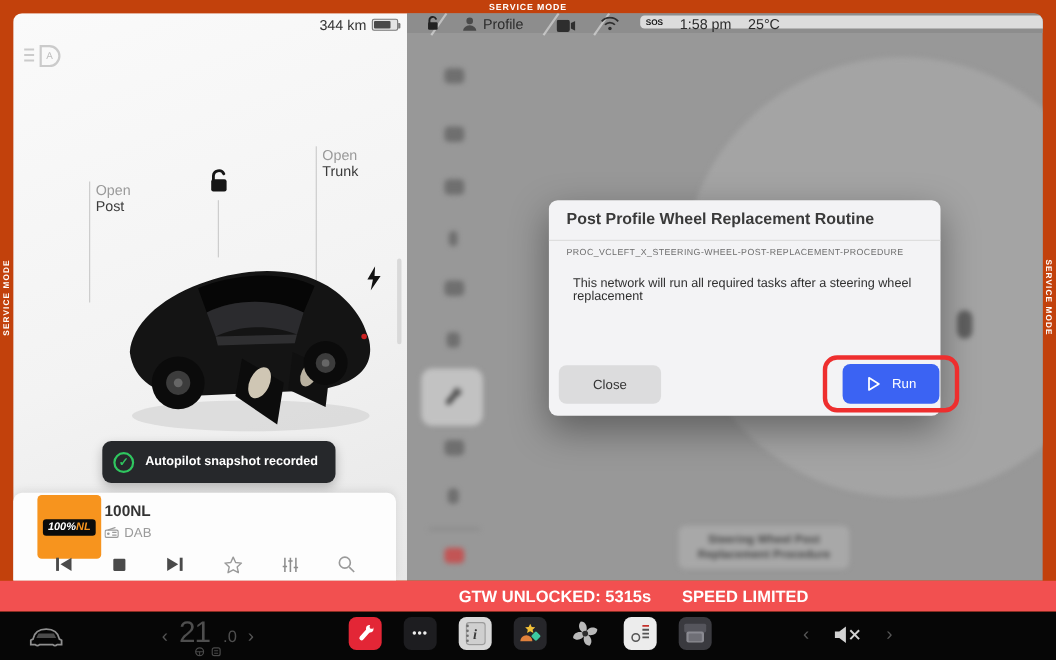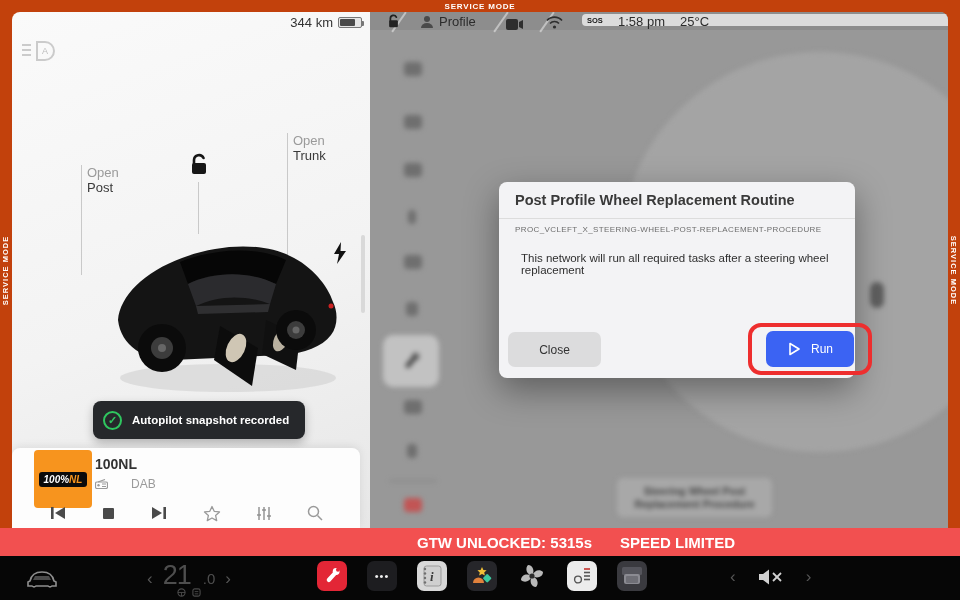--- a/index.html
+++ b/index.html
@@ -39,21 +39,21 @@
                   font-size:11px; display:flex; align-items:center; justify-content:center; font-weight:bold; }
   .toast .txt { color:#fff; font-size:11.5px; font-weight:bold; }
 
   
   .media { left:0; top:436px; width:348px; height:80px; background:#fdfdfd; border-radius:8px 8px 0 0;
            box-shadow:0 -2px 8px rgba(0,0,0,.08); }
   .art { left:2px; top:2px; width:58px; height:58px; border-radius:4px; display:flex; align-items:center; justify-content:center;margin-left:20px; }
   .art .logo { background:#0b0b0b; border-radius:3px; padding:2px 5px; font-size:10px; font-weight:bold; font-style:italic; }
   .art .logo .w { color:#fff; } .art .logo .o { color:#f7941e; }
   .m-title { left:83px; top:8px; font-size:14px; color:#333; font-weight:bold; }
-  .m-src { left:83px; top:29px; display:flex; align-items:center; gap:23px; color:#9a9a9a; font-size:12px; }
+  .m-src { left:83px; top:29px; display:flex; align-items:center; gap:5px; color:#9a9a9a; font-size:12px; }
   .m-controls { left:0; top:52px; width:348px; height:26px; display:flex; align-items:center; justify-content:space-around; padding:0 20px; }
 
   
   .right-panel { left:358px; top:0; width:578px; height:516px; background:#989898; overflow:hidden; }
   .blurred { filter:blur(2.5px); }
   .bg-circle { left:250px; top:40px; width:400px; height:400px; border-radius:50%; background:#a4a4a4; }
   .side-icon { left:34px; width:18px; height:14px; border-radius:4px; background:#6f6f6f; }
   .side-sel { left:13px; top:323px; width:56px; height:52px; border-radius:10px; background:#c2c2c2;
               display:flex; align-items:center; justify-content:center; }
   .bg-btn { left:247px; top:466px; width:155px; height:39px; background:#a8a8a8; border-radius:6px;

